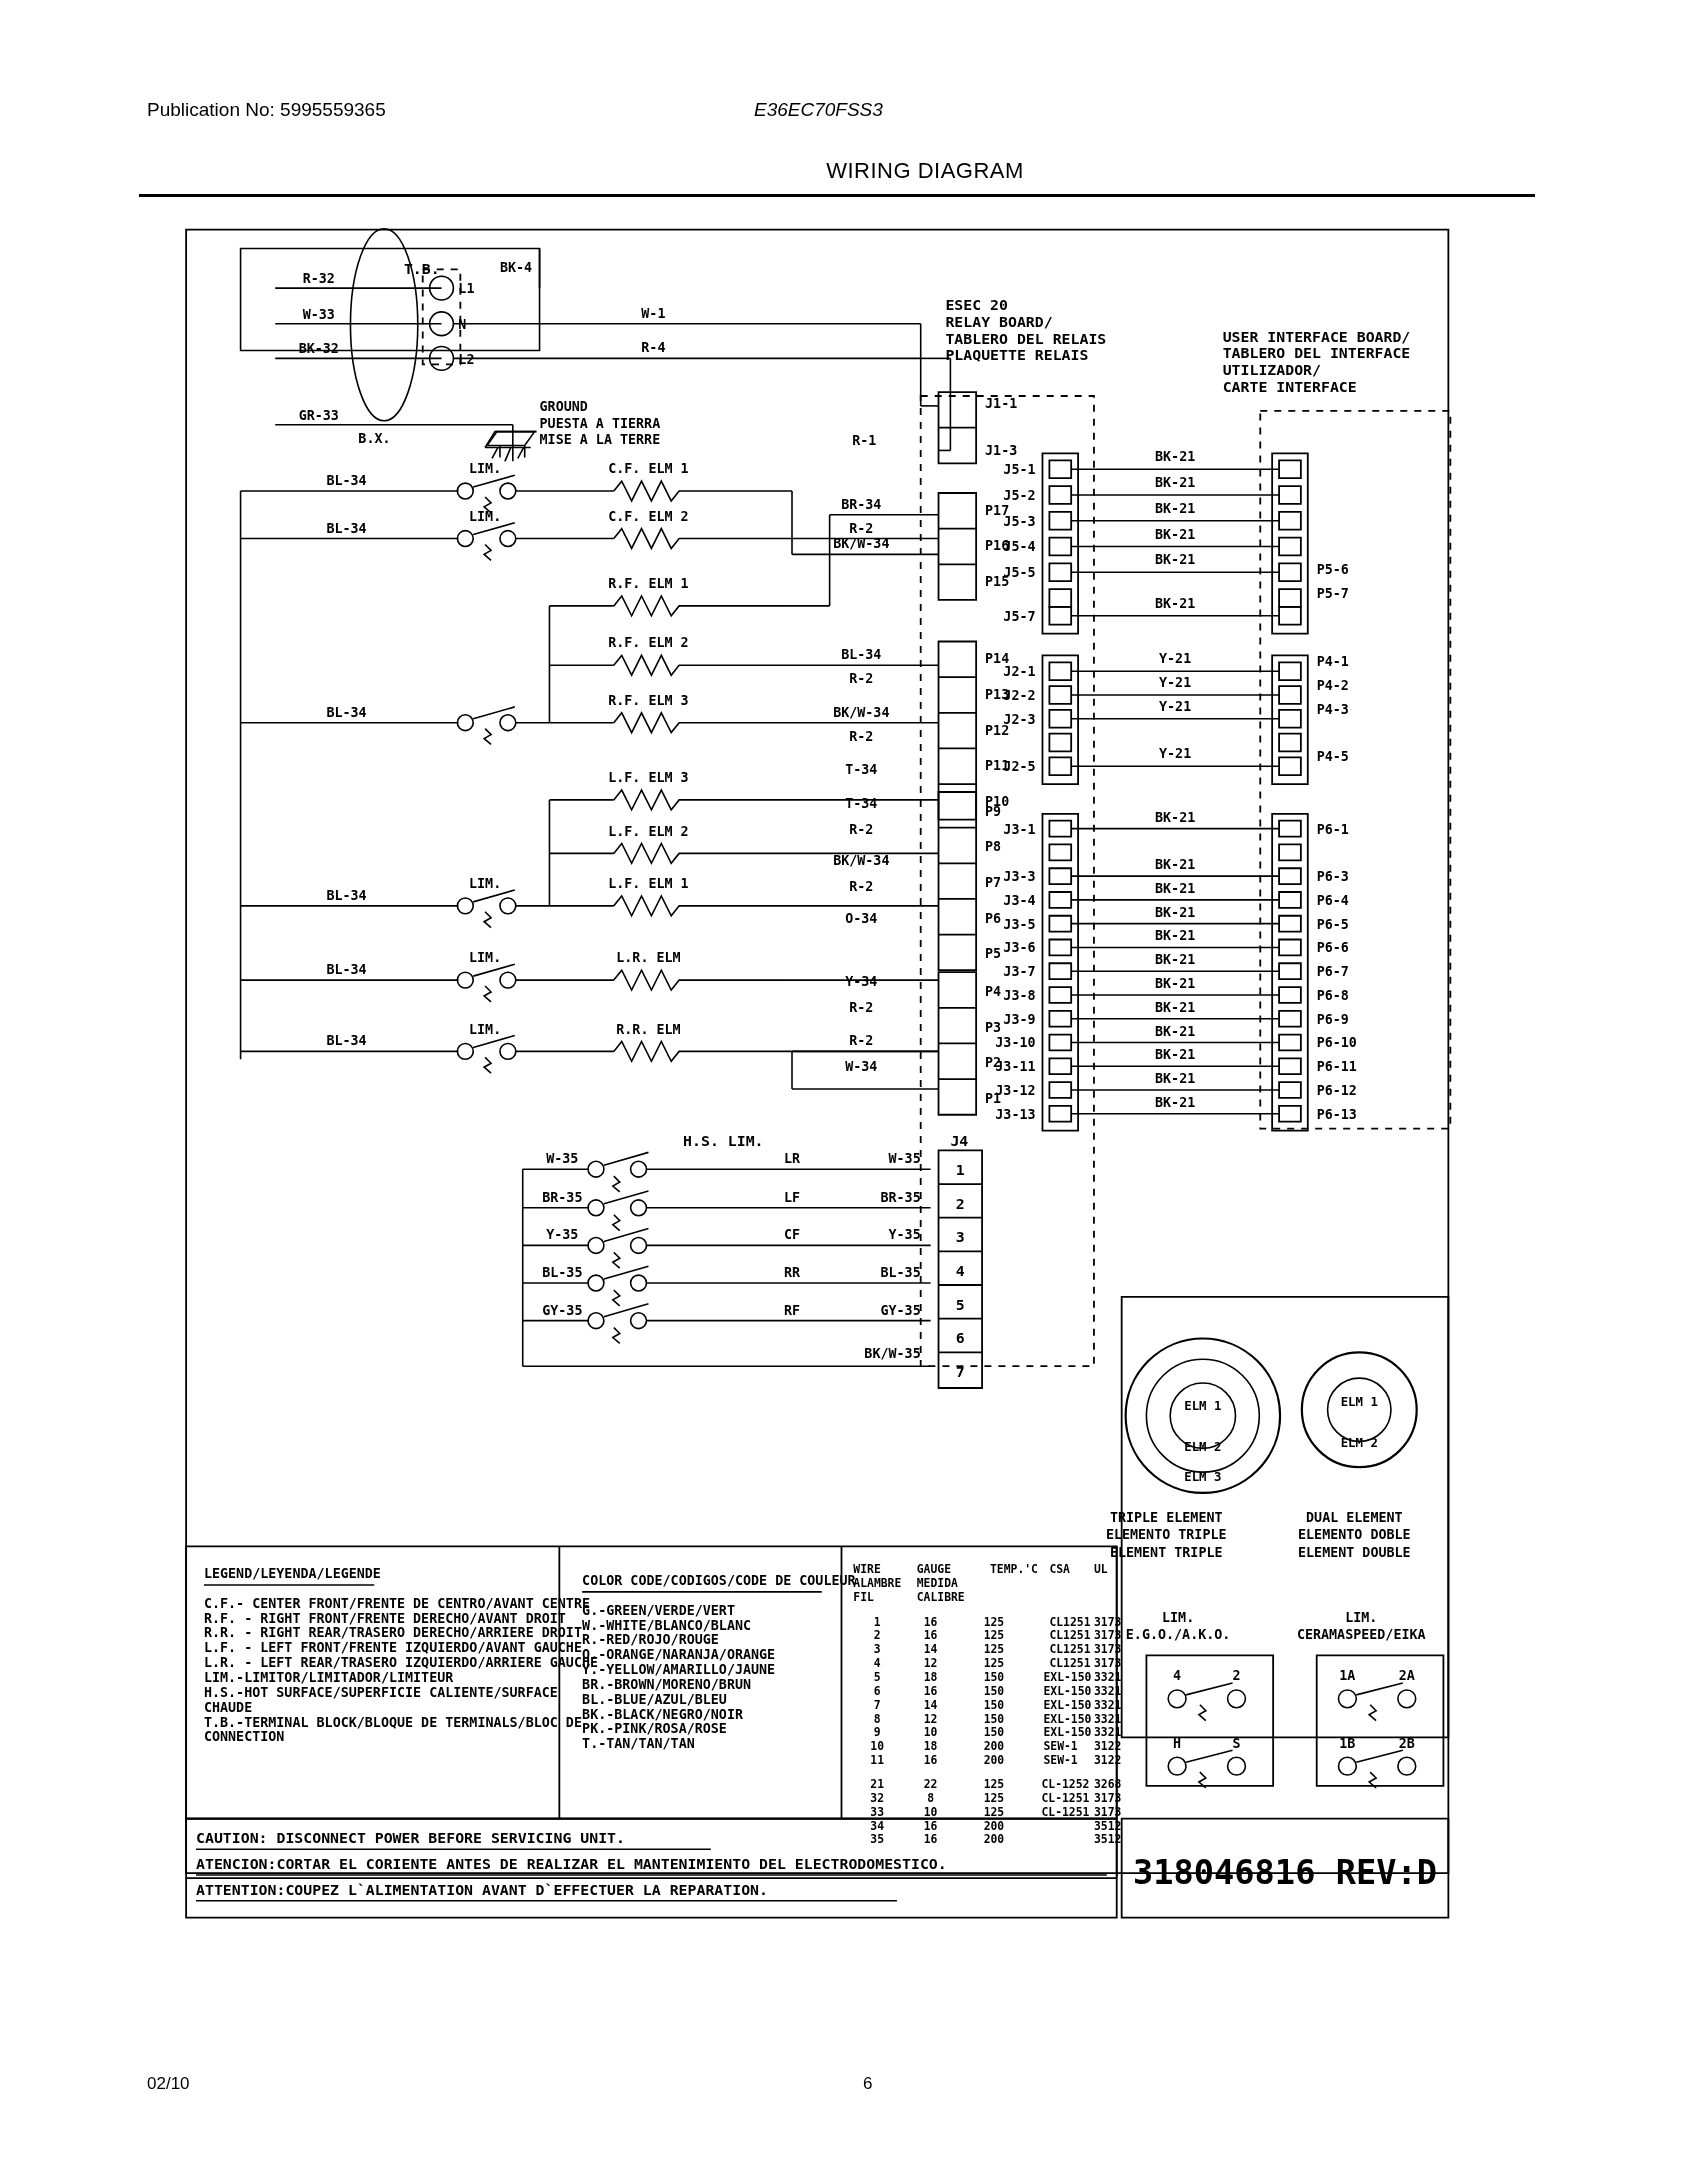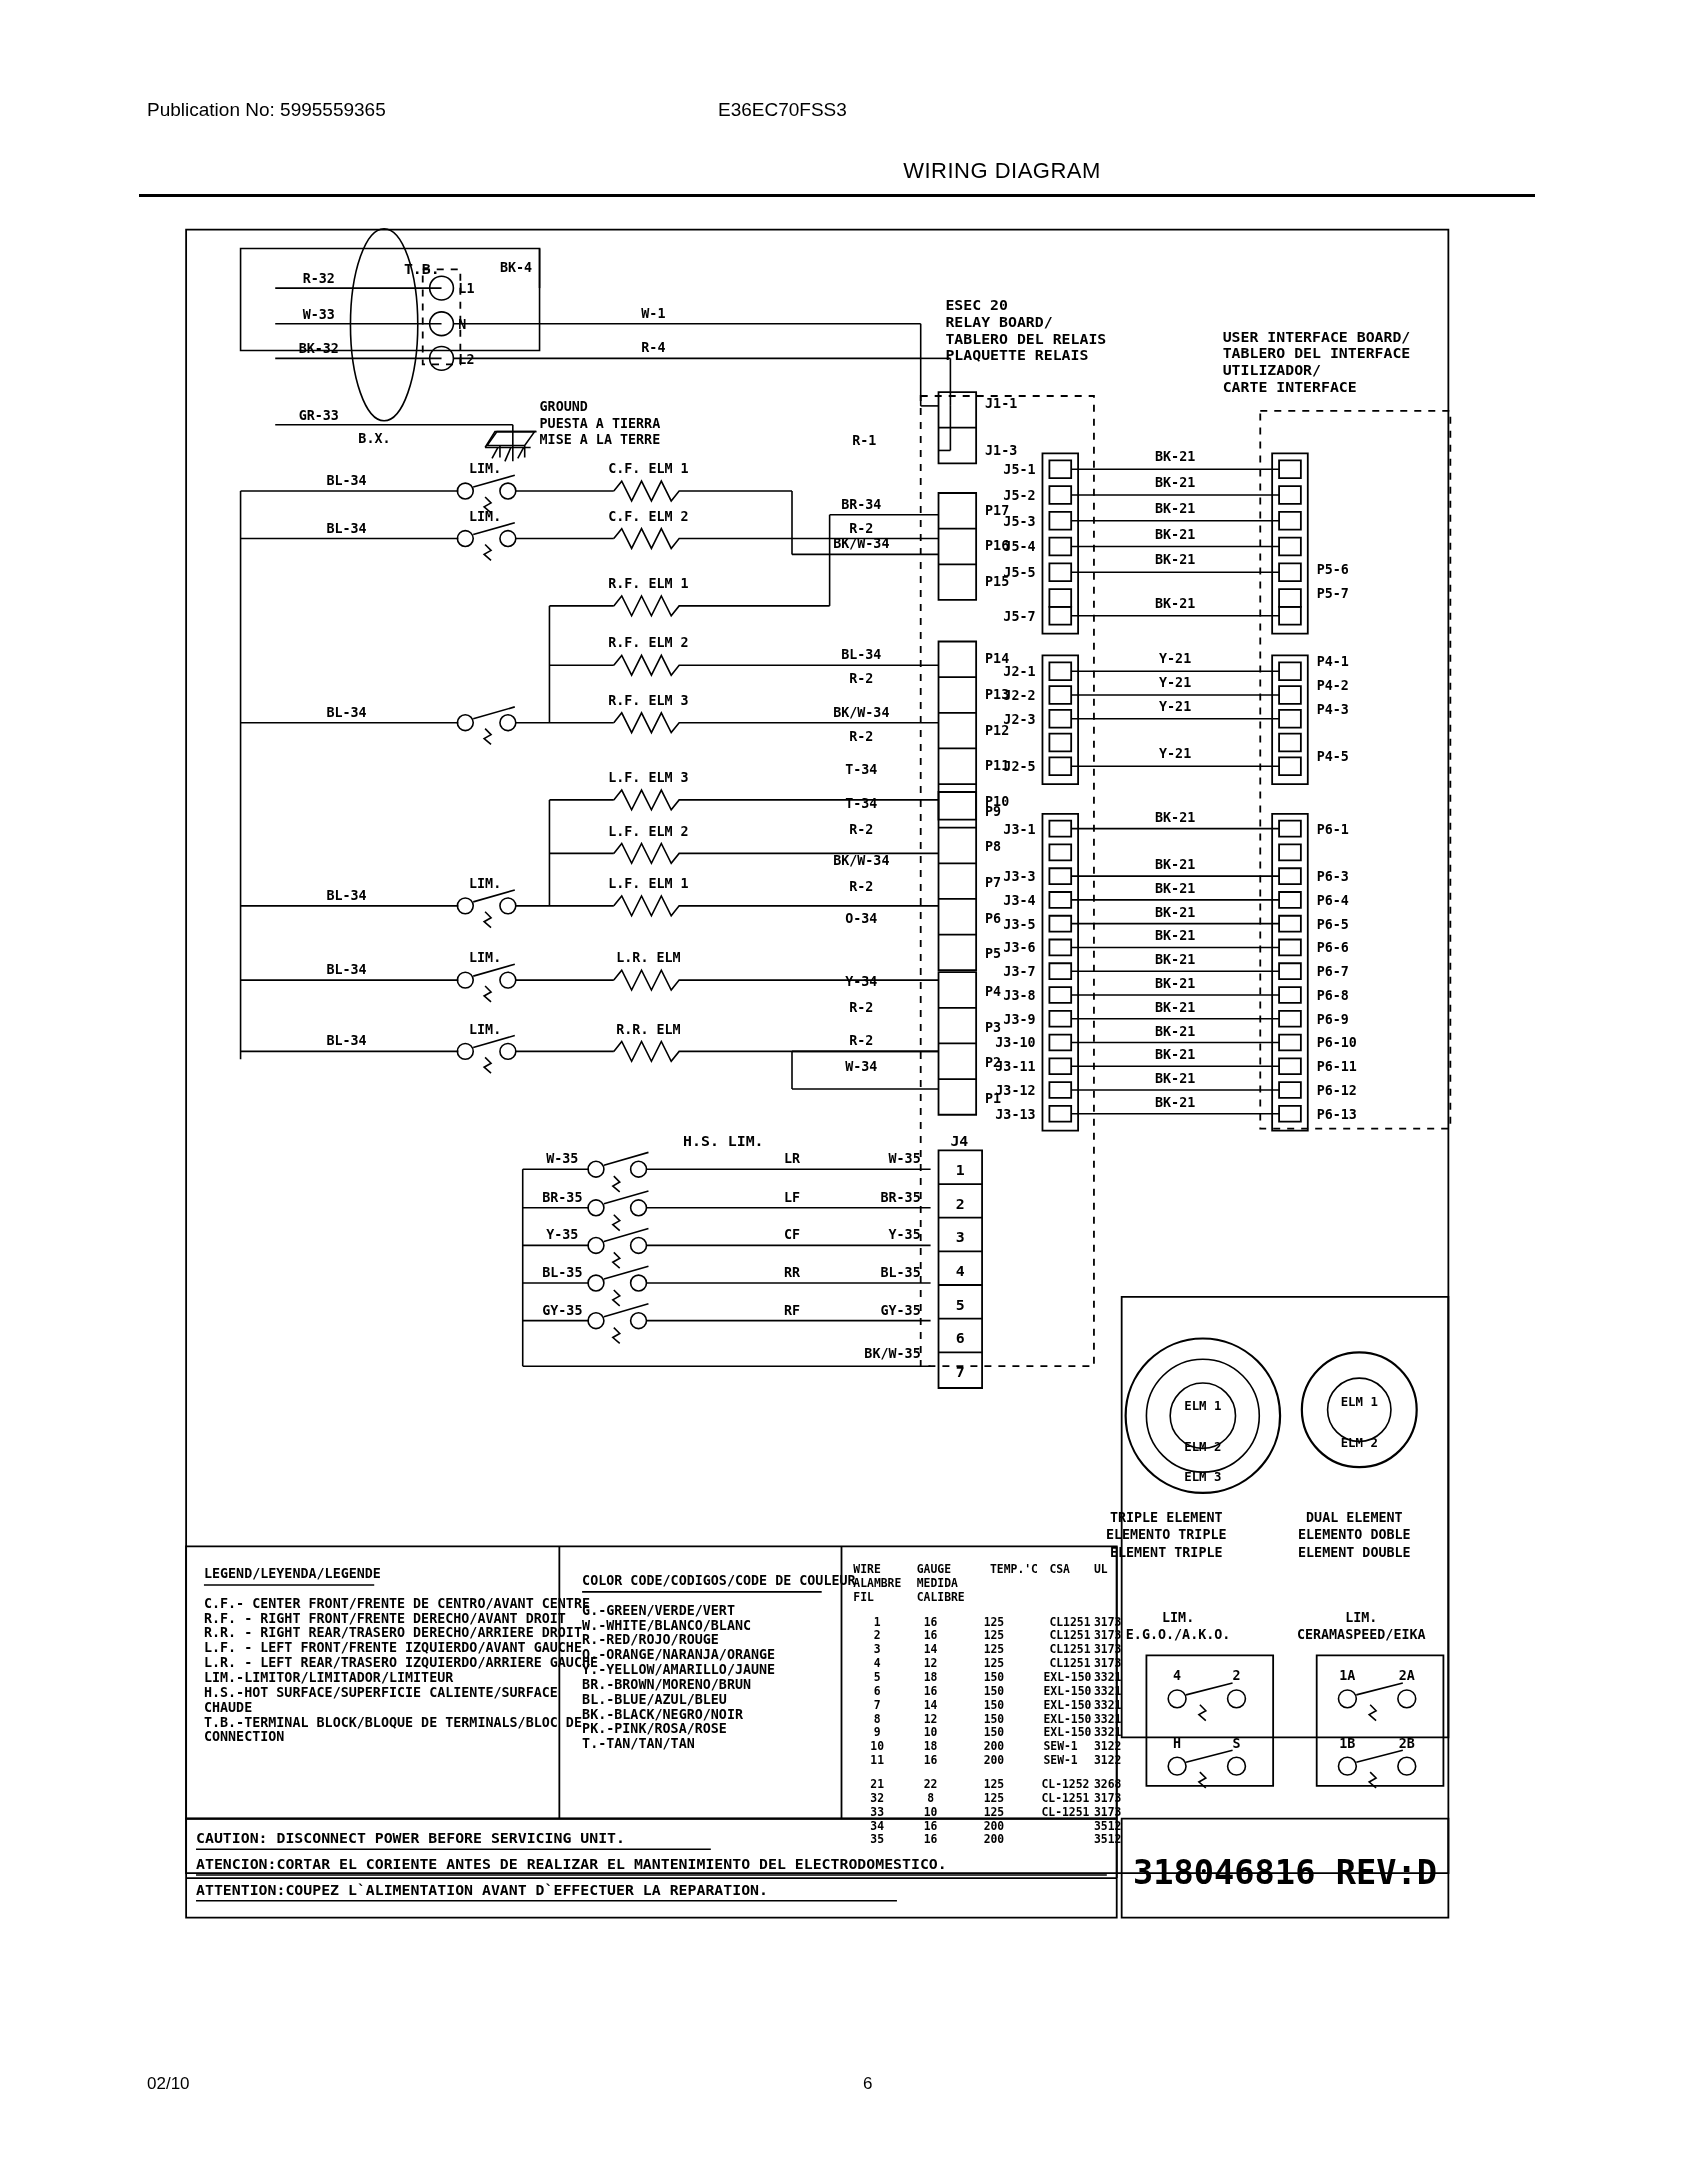--- a/index.html
+++ b/index.html
@@ -22,22 +22,22 @@
   .dash{stroke:#000;stroke-width:1.8;fill:none;stroke-dasharray:7 7;}
   .box{stroke:#000;stroke-width:1.8;fill:none;}
   .ftr{font-size:17px;}
 </style>
 </head>
 <body>
 
 <div class="page">
 
   <div class="abs hdr" style="left:147px;top:99px;text-align:center;">Publication No: 5995559365</div>
-  <div class="abs hdr" style="left:718px;top:99px;">E36EC70FSS3</div>
-  <div class="abs hdr ttl" style="left:1002px;top:158px;transform:translateX(-50%);">WIRING DIAGRAM</div>
+  <div class="abs hdr" style="left:754px;top:99px;font-style:italic;">E36EC70FSS3</div>
+  <div class="abs hdr ttl" style="left:925px;top:158px;transform:translateX(-50%);">WIRING DIAGRAM</div>
   <div class="rule" style="left:139px;top:194px;width:1396px;height:3px;"></div>
 
   <div class="abs ftr" style="left:147px;top:2074px;">02/10</div>
   <div class="abs ftr" style="left:863px;top:2074px;">6</div>
 
   <svg class="abs" style="left:0;top:0;" width="1683" height="2178" viewBox="0 0 1700 2200">
 
     <rect class="box" x="188" y="232" width="1275" height="1660"></rect>
 
     <rect class="w1" x="243" y="251" width="302" height="103"></rect>

